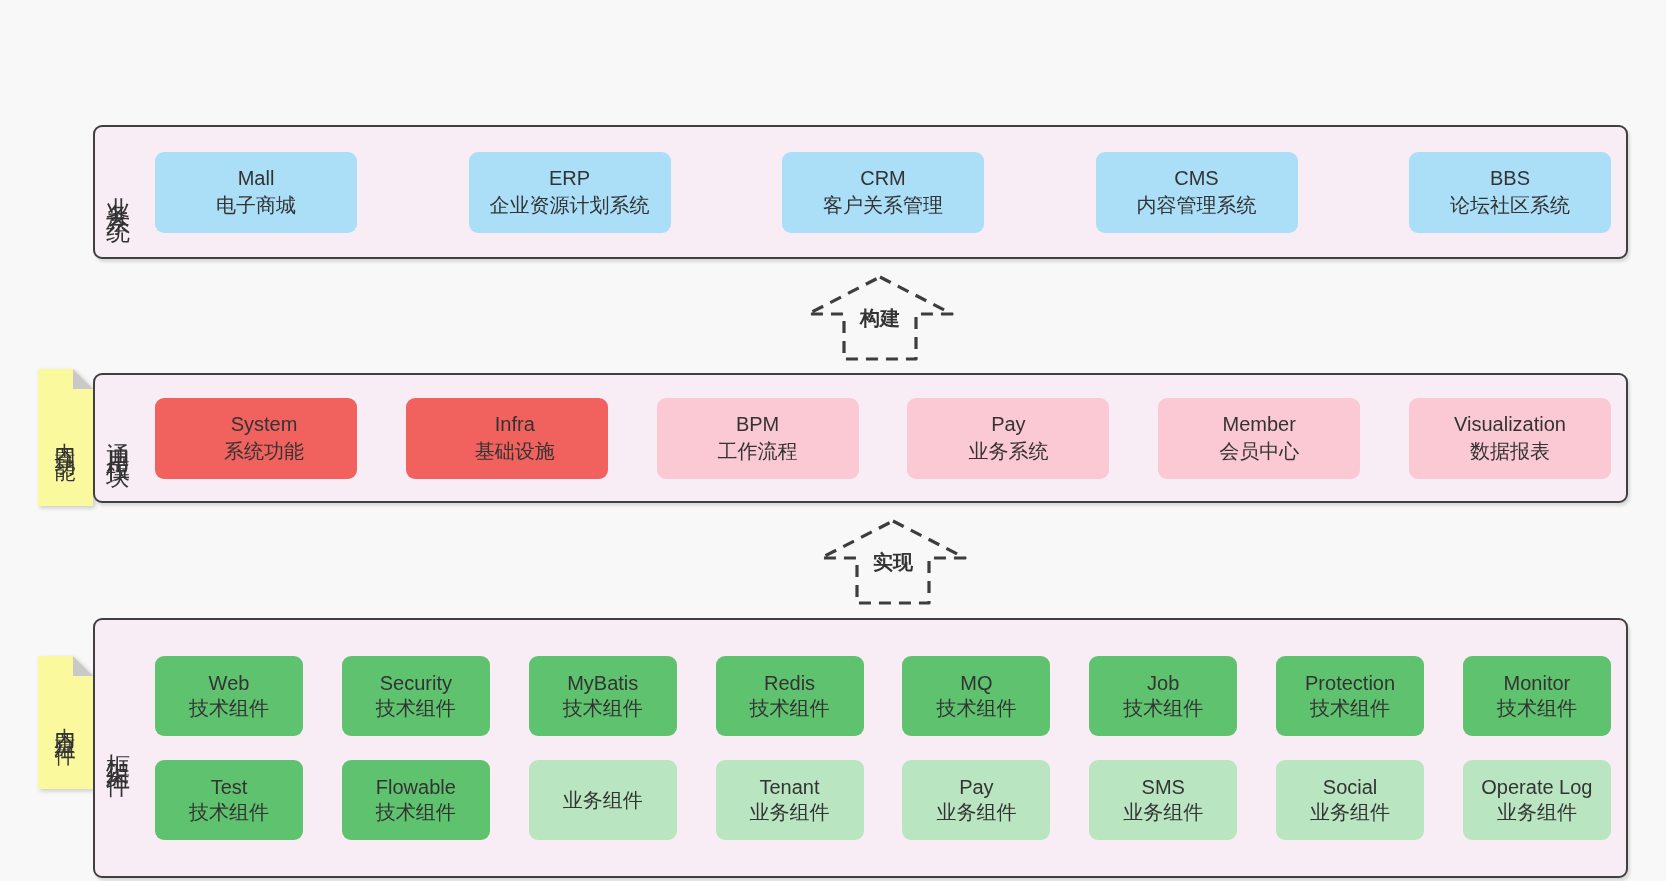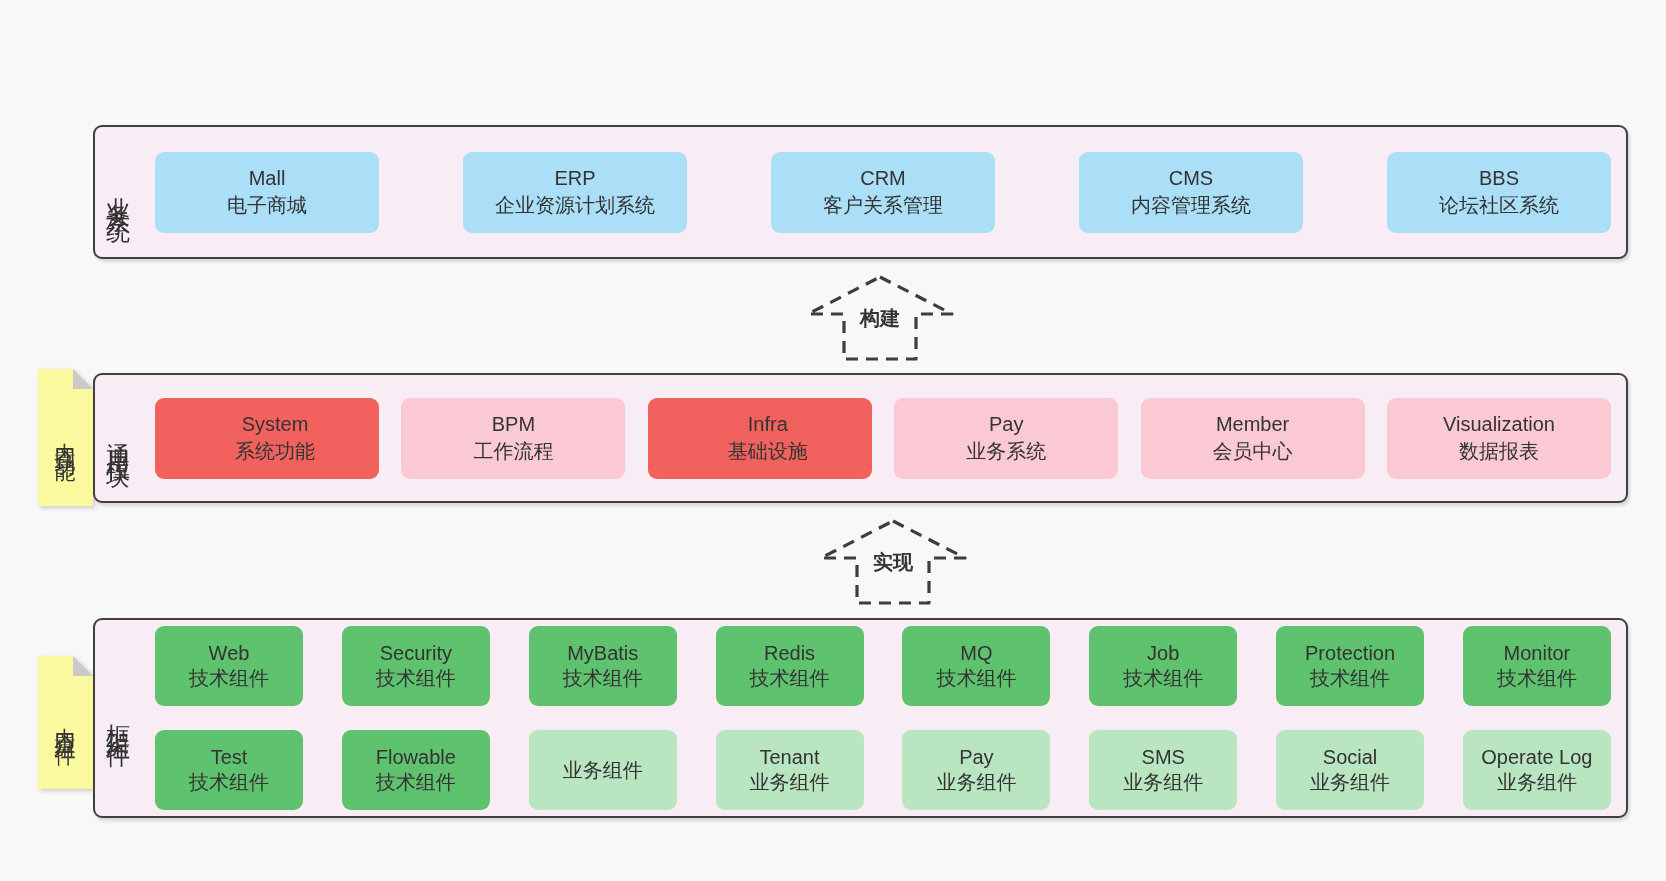--- a/index.html
+++ b/index.html
@@ -10,33 +10,33 @@
   html,body{margin:0;padding:0;}
   body{background:var(--page-bg);font-family:"Liberation Sans","DejaVu Sans",sans-serif;color:var(--text);}
   .canvas{position:relative;width:1666px;height:881px;background:var(--page-bg);overflow:hidden;}
 
   
   .panel{position:absolute;left:93px;width:1535px;box-sizing:border-box;
          background:var(--panel-bg);border:2px solid var(--panel-border);border-radius:9px;
          box-shadow:2px 3px 3px rgba(0,0,0,0.12);z-index:2;}
   #layer-business{top:125px;height:134px;}
   #layer-common{top:373px;height:130px;}
-  #layer-framework{top:618px;height:200px;}
+  #layer-framework{top:618px;height:260px;}
 
   .layer-label{position:absolute;left:11px;top:50%;transform:translateY(-50%);
          writing-mode:vertical-rl;text-orientation:upright;font-size:24px;
          letter-spacing:7px;line-height:1;color:var(--text);white-space:nowrap;}
 
   .boxes{position:absolute;left:60px;right:15px;top:0;bottom:0;
          display:flex;flex-direction:column;justify-content:center;gap:24px;}
   .box-row{display:flex;justify-content:space-between;}
   .box{box-sizing:border-box;height:81px;border-radius:9px;padding:2px 4px;
        display:flex;flex-direction:column;align-items:center;justify-content:center;
        text-align:center;font-size:20px;line-height:27px;color:var(--text);}
-  .w-wide .box{width:224px;}
+  .w-wide .box{width:202px;}
   .w-narrow .box{width:148px;height:80px;line-height:25px;}
   .box span{display:block;max-width:100%;}
   .c-blue{background:var(--blue);} .c-red{background:var(--red);padding-left:20px;}
   .c-pink{background:var(--pink);} .c-green{background:var(--green);}
   .c-light_green{background:var(--light-green);}
 
   
   .note{position:absolute;width:55px;z-index:1;filter:drop-shadow(2px 2px 2px rgba(0,0,0,0.18));}
   #note-functions{left:38px;top:369px;height:137px;}
   #note-components{left:38px;top:656px;height:133px;}
@@ -103,27 +103,27 @@
     <div class="note-fold"></div>
   </div>
   <div class="panel w-wide" id="layer-common">
     <div class="layer-label">通用模块</div>
     <div class="boxes">
         <div class="box-row">
           <div class="box c-red">
             <span>System</span>
             <span>系统功能</span>
           </div>
-          <div class="box c-pink">
-            <span>BPM</span>
-            <span>工作流程</span>
-          </div>
           <div class="box c-red">
             <span>Infra</span>
             <span>基础设施</span>
+          </div>
+          <div class="box c-pink">
+            <span>BPM</span>
+            <span>工作流程</span>
           </div>
           <div class="box c-pink">
             <span>Pay</span>
             <span>业务系统</span>
           </div>
           <div class="box c-pink">
             <span>Member</span>
             <span>会员中心</span>
           </div>
           <div class="box c-pink">

